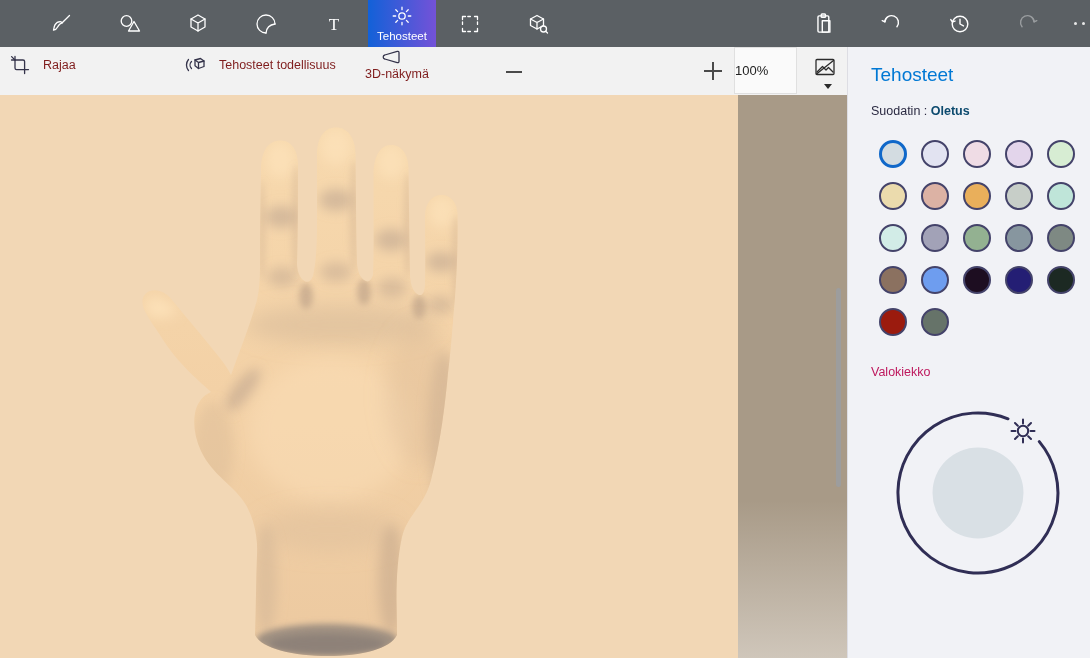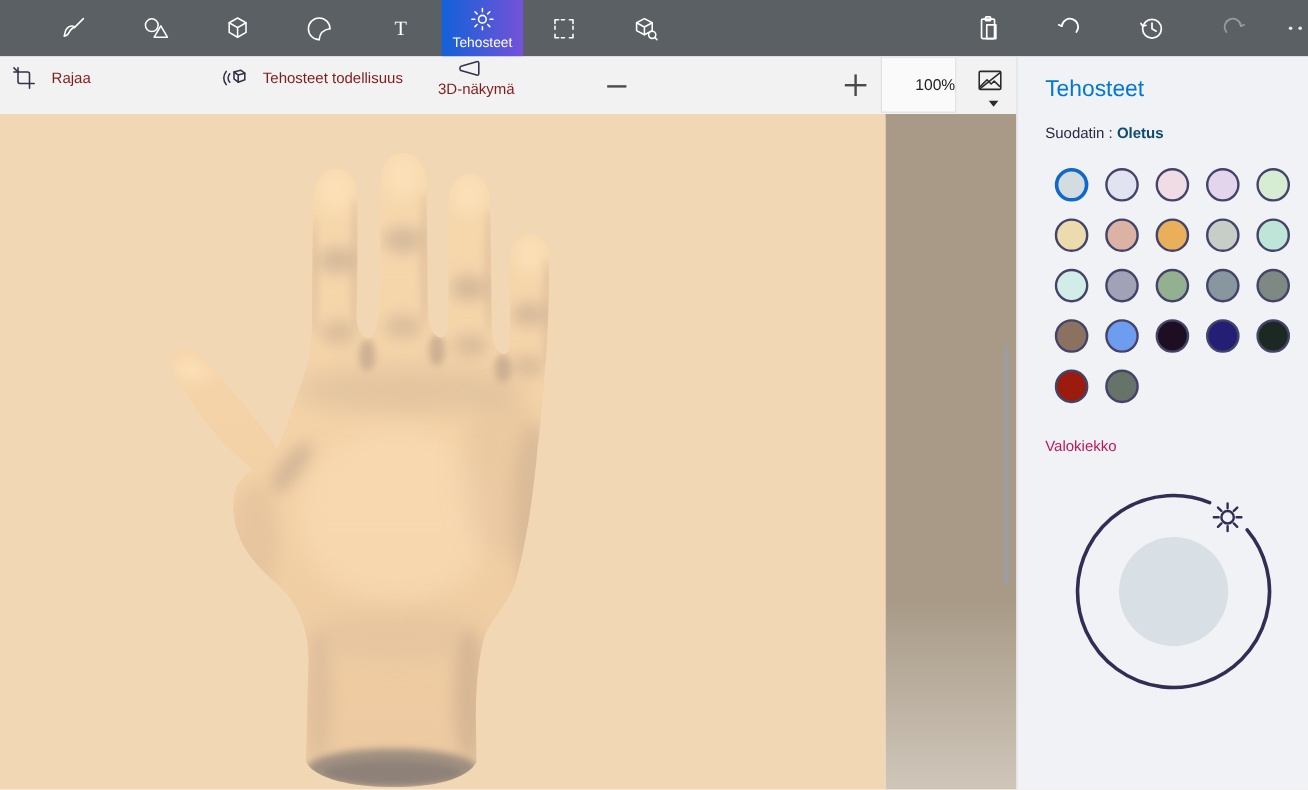--- a/index.html
+++ b/index.html
@@ -25,21 +25,21 @@
   .t2btn{position:absolute;top:0;height:36px;display:flex;align-items:center;cursor:pointer;color:#7f1d1d;font-size:12.5px;}
   .t2btn svg{margin-right:12px;display:block;}
   .t2crop{left:9px;}  .t2mr{left:183px;} .t2view{left:365px;flex-direction:column;}
   .zoomout{position:absolute;left:504px;top:18px;width:20px;height:12px;cursor:pointer;}
   .zoomout::before{content:"";position:absolute;left:2px;top:52%;width:16px;height:1.6px;background:#4a4a4a;}
   .zoomin{position:absolute;left:702px;top:13px;width:22px;height:22px;cursor:pointer;}
   .zoomin::before{content:"";position:absolute;left:2px;top:10px;width:18px;height:1.6px;background:#4a4a4a;}
   .zoomin::after{content:"";position:absolute;left:10px;top:2px;width:1.6px;height:18px;background:#4a4a4a;}
   .slider-track{position:absolute;left:543px;top:70px;width:141px;height:2.5px;background:#1a6fc0;border-radius:2px;cursor:pointer;}
   .slider-thumb{position:absolute;left:608px;top:60px;width:11px;height:22px;border-radius:5.5px;background:#1173d0;cursor:grab;}
-  .zoombox{position:absolute;left:734px;top:0;width:63px;height:47px;box-sizing:border-box;background:#fafafa;border:1px solid #e0e0e0;display:flex;align-items:center;justify-content:flex-end;font-size:13px;color:#222;cursor:pointer;}
+  .zoombox{position:absolute;left:734px;top:0;width:63px;height:47px;box-sizing:border-box;background:#fafafa;border:1px solid #e0e0e0;display:flex;align-items:center;justify-content:flex-start;font-size:13px;color:#222;cursor:pointer;}
   .fitbtn{position:absolute;left:806px;top:0;width:38px;height:48px;cursor:pointer;}
   .fitbtn svg{position:absolute;left:7px;top:8px;}
   .caret{position:absolute;left:18px;top:37px;width:0;height:0;border-left:4px solid transparent;border-right:4px solid transparent;border-top:5px solid #2b2b2b;}
 
   
   .workspace{position:absolute;left:0;top:95px;width:847px;height:563px;}
   .canvas3d{position:absolute;left:0;top:0;width:738px;height:563px;background:#f2d7b5;}
   .env{position:absolute;left:738px;top:0;width:109px;height:563px;background:linear-gradient(180deg,#a89a87 0%,#a89a87 72%,#cfc6ba 100%);}
   .workspace::before{content:"";position:absolute;left:0;top:0;width:847px;height:6px;background:linear-gradient(180deg,rgba(80,65,45,.28),rgba(80,65,45,0));pointer-events:none;}
   .vscroll{position:absolute;left:836px;top:193px;width:5px;height:199px;background:#9d9d9d;border-radius:2.5px;cursor:grab;}

